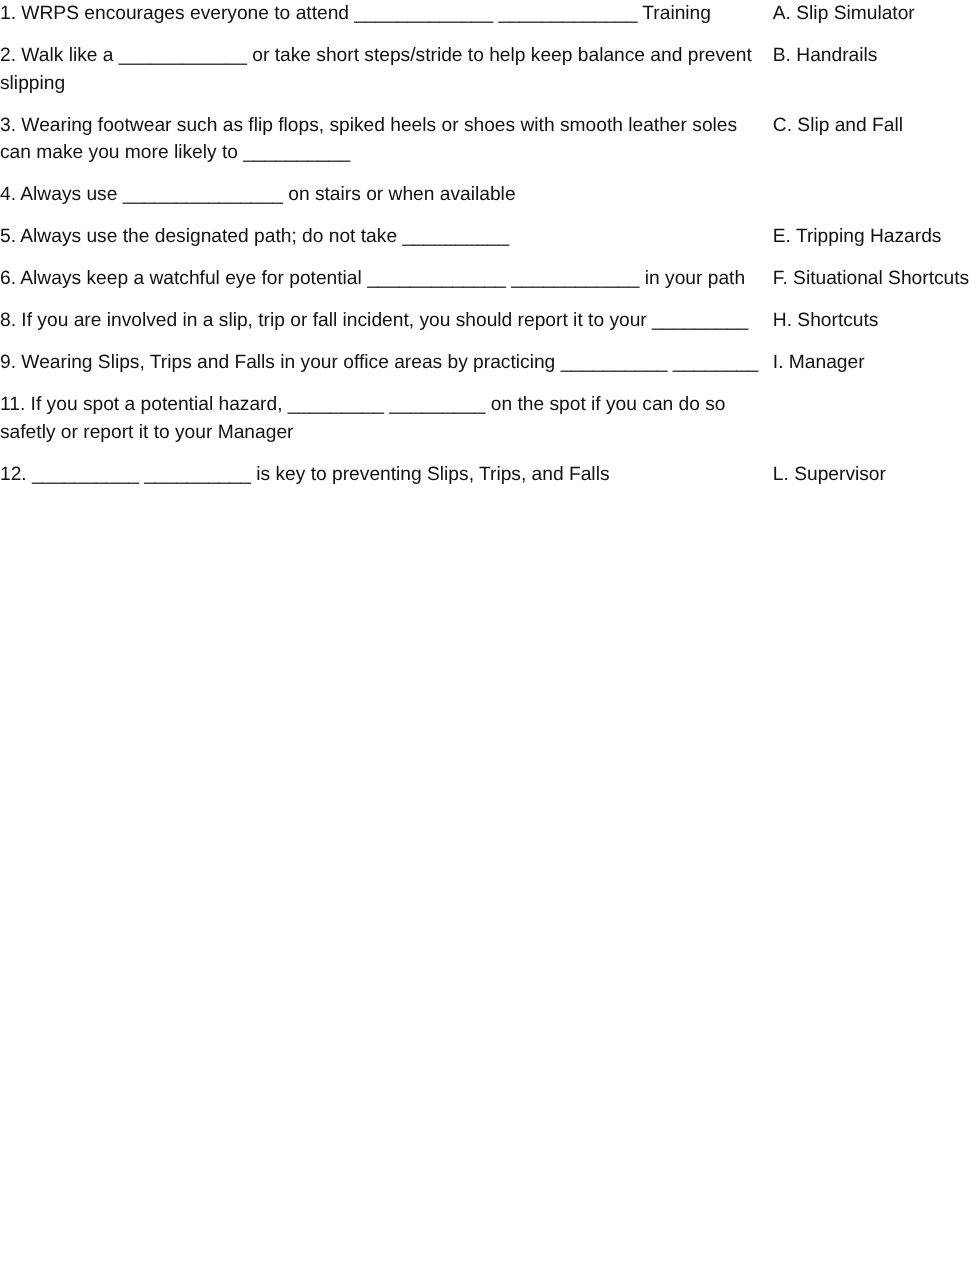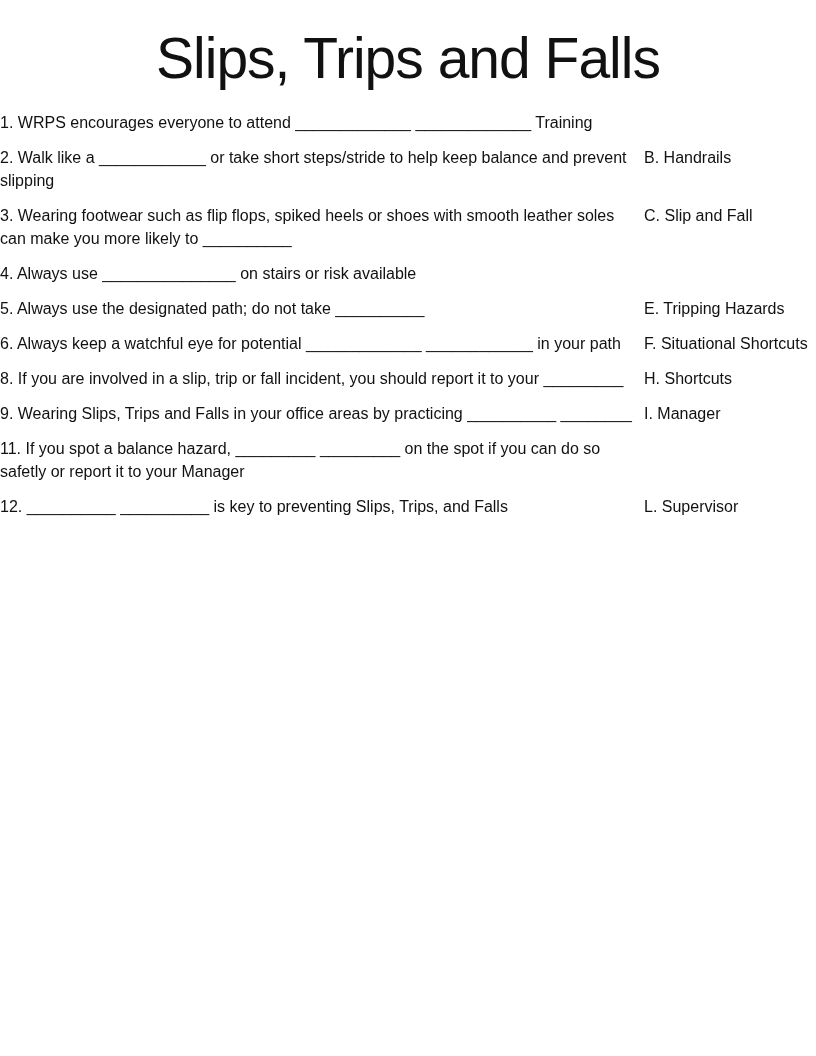--- a/index.html
+++ b/index.html
@@ -44,40 +44,40 @@
     line-height: 23px;
     font-weight: 400;
     color: #111111;
   }
 </style>
 </head>
 <body>
 
 <div class="page">
 
-  <h1 class="title">Slips, Trips and Falls</h1>
 
   <div class="worksheet">
 
     <div class="row">
       <p class="question"><span>1.</span> <span>WRPS encourages everyone to attend _____________ _____________ Training</span></p>
+      <p class="option"><span>A.</span> <span>Slip Simulator</span></p>
     </div>
 
     <div class="row">
       <p class="question"><span>2.</span> <span>Walk like a ____________ or take short steps/stride to help keep balance and prevent slipping</span></p>
       <p class="option"><span>B.</span> <span>Handrails</span></p>
     </div>
 
     <div class="row">
       <p class="question"><span>3.</span> <span>Wearing footwear such as flip flops, spiked heels or shoes with smooth leather soles can make you more likely to __________</span></p>
       <p class="option"><span>C.</span> <span>Slip and Fall</span></p>
     </div>
 
     <div class="row">
-      <p class="question"><span>4.</span> <span>Always use _______________ on stairs or risk available</span></p>
+      <p class="question"><span>4.</span> <span>Always use _______________ on stairs or when available</span></p>
     </div>
 
     <div class="row">
       <p class="question"><span>5.</span> <span>Always use the designated path; do not take __________</span></p>
       <p class="option"><span>E.</span> <span>Tripping Hazards</span></p>
     </div>
 
     <div class="row">
       <p class="question"><span>6.</span> <span>Always keep a watchful eye for potential _____________ ____________ in your path</span></p>
       <p class="option"><span>F.</span> <span>Situational Shortcuts</span></p>
@@ -89,21 +89,21 @@
       <p class="option"><span>H.</span> <span>Shortcuts</span></p>
     </div>
 
     <div class="row">
       <p class="question"><span>9.</span> <span>Wearing Slips, Trips and Falls in your office areas by practicing __________ ________</span></p>
       <p class="option"><span>I.</span> <span>Manager</span></p>
     </div>
 
 
     <div class="row">
-      <p class="question"><span>11.</span> <span>If you spot a balance hazard, _________ _________ on the spot if you can do so safetly or report it to your Manager</span></p>
+      <p class="question"><span>11.</span> <span>If you spot a potential hazard, _________ _________ on the spot if you can do so safetly or report it to your Manager</span></p>
     </div>
 
     <div class="row">
       <p class="question"><span>12.</span> <span>__________ __________ is key to preventing Slips, Trips, and Falls</span></p>
       <p class="option"><span>L.</span> <span>Supervisor</span></p>
     </div>
 
   </div>
 </div>
 

